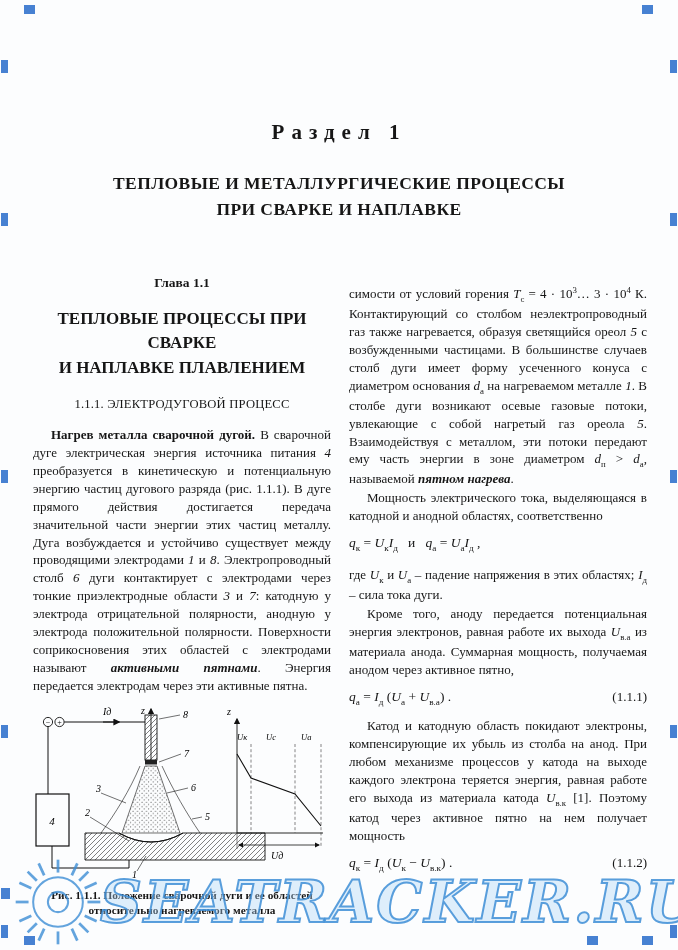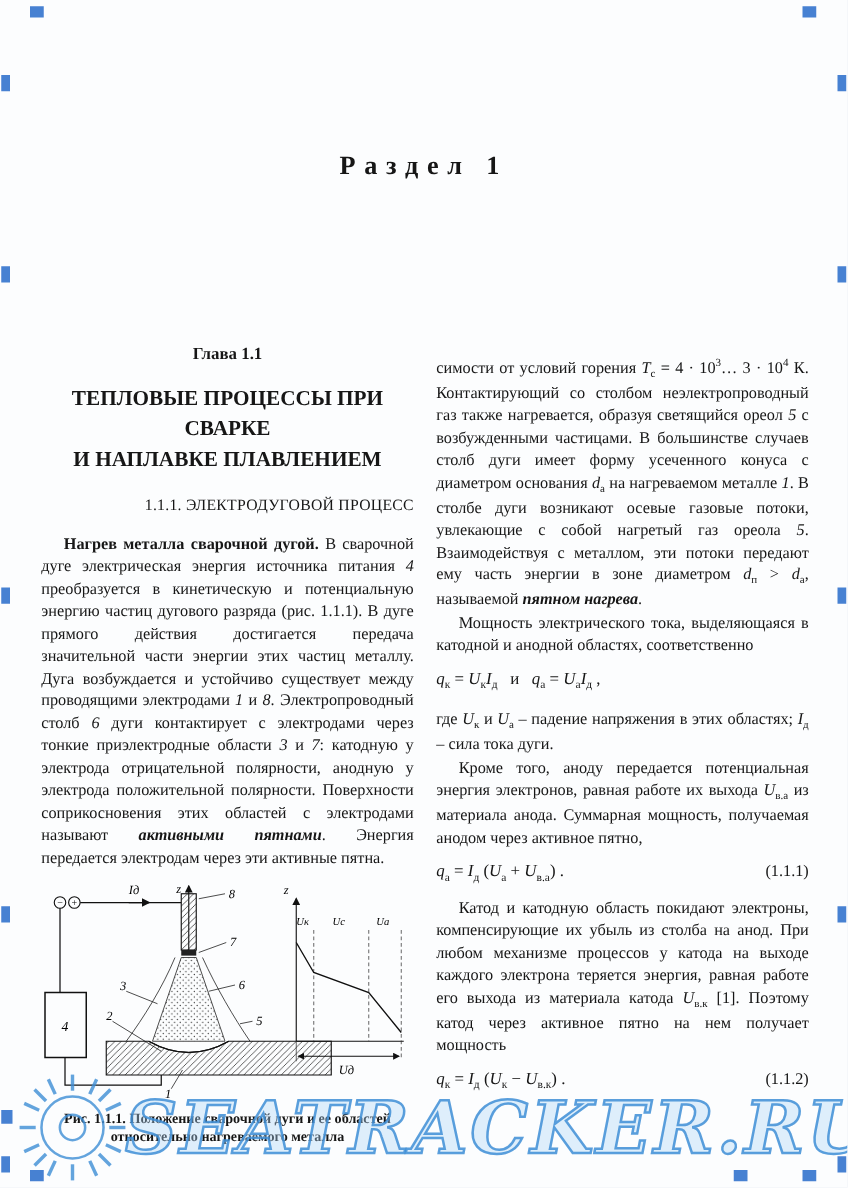--- a/index.html
+++ b/index.html
@@ -29,21 +29,21 @@
     display: flex; gap: 18px;
   }
   .col { width: 298px; font-size: 13px; line-height: 1.38; text-align: justify; }
   .col p { margin: 0 0 1px; text-indent: 18px; }
   .col p.noindent { text-indent: 0; margin-top: 12px; }
   sub { font-size: .68em; }
   sup { font-size: .68em; }
 
   .chapter { text-align: center; font-weight: bold; font-size: 13.5px; margin: 2px 0 14px; }
   .chapter-title { text-align: center; font-weight: bold; font-size: 17px; line-height: 1.45; margin-bottom: 15px; }
-  .subsection { text-align: right; font-size: 12.6px; margin-bottom: 13px; letter-spacing: .2px; }
+  .subsection { text-align: center; font-size: 12.6px; margin-bottom: 13px; letter-spacing: .2px; }
 
   .formula { position: relative; text-align: left; font-size: 13.5px; margin: 9px 0; }
   .formula .eqnum { position: absolute; right: 0; top: 0; font-size: 13px; }
 
   figure { margin-top: 7px; }
   .fig-svg { display: block; width: 296px; height: 182px; }
   figcaption { font-weight: bold; font-size: 11.3px; line-height: 1.32; text-align: center; margin-top: 4px; padding: 0 8px; }
 
   .watermark {
     position: absolute; left: 12px; bottom: 2px; right: 0;
@@ -74,20 +74,24 @@
   <div class="mk" style="left:670px;top:213px;width:7px;height:13px"></div>
   <div class="mk" style="left:670px;top:470px;width:7px;height:13px"></div>
   <div class="mk" style="left:670px;top:725px;width:7px;height:13px"></div>
   <div class="mk" style="left:670px;top:925px;width:7px;height:13px"></div>
   <div class="mk" style="left:24px;top:936px;width:11px;height:9px"></div>
   <div class="mk" style="left:587px;top:936px;width:11px;height:9px"></div>
   <div class="mk" style="left:642px;top:936px;width:11px;height:9px"></div>
 
   <div class="section-header">Раздел 1</div>
 
+  <div class="main-title">
+    <span>ТЕПЛОВЫЕ И МЕТАЛЛУРГИЧЕСКИЕ ПРОЦЕССЫ</span><br>
+    <span>ПРИ СВАРКЕ И НАПЛАВКЕ</span>
+  </div>
 
   <div class="columns">
 
     <div class="col">
       <div class="chapter">Глава 1.1</div>
       <div class="chapter-title">
         <span>ТЕПЛОВЫЕ ПРОЦЕССЫ ПРИ СВАРКЕ</span><br>
         <span>И НАПЛАВКЕ ПЛАВЛЕНИЕМ</span>
       </div>
       <div class="subsection">1.1.1. ЭЛЕКТРОДУГОВОЙ ПРОЦЕСС</div>

